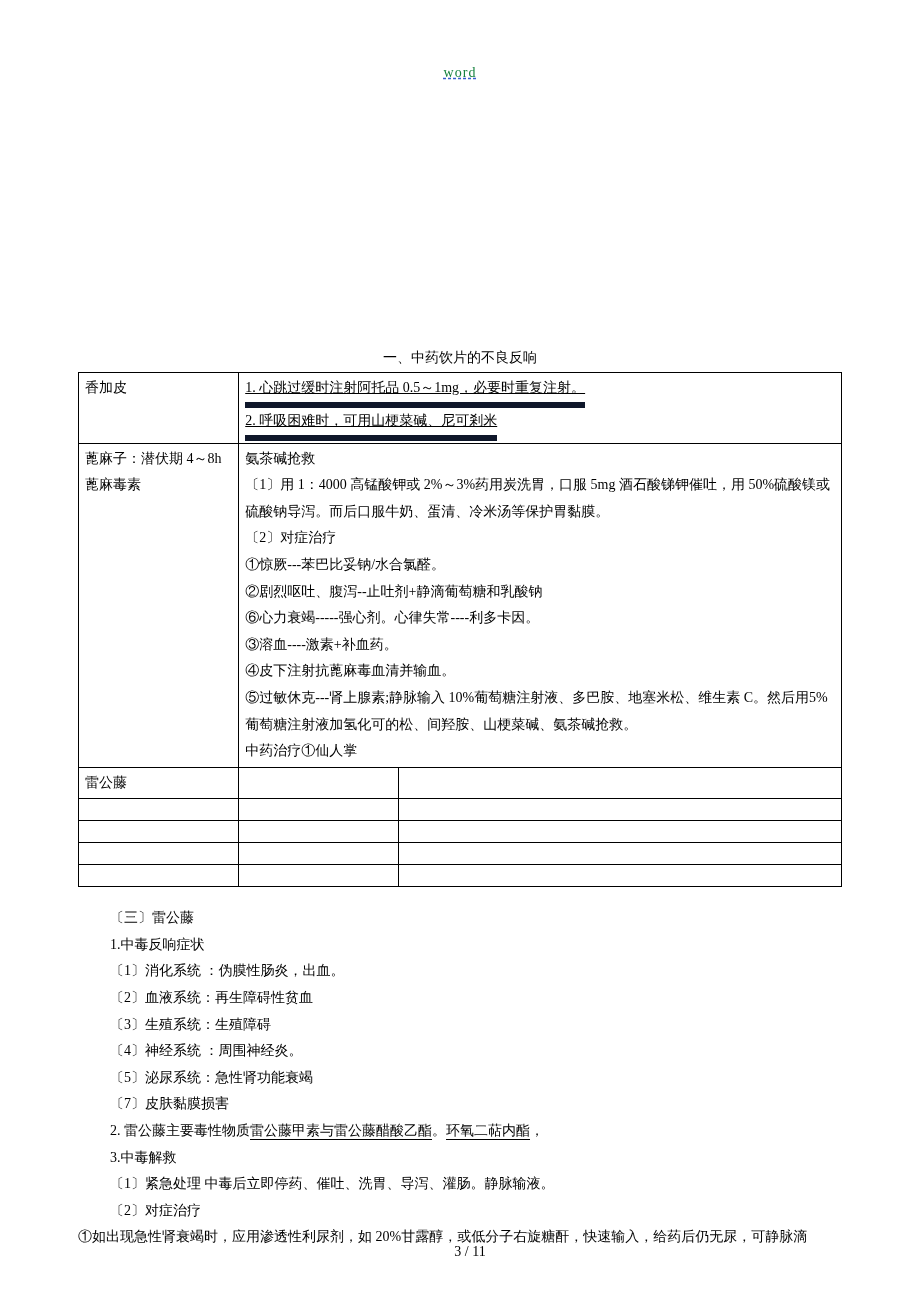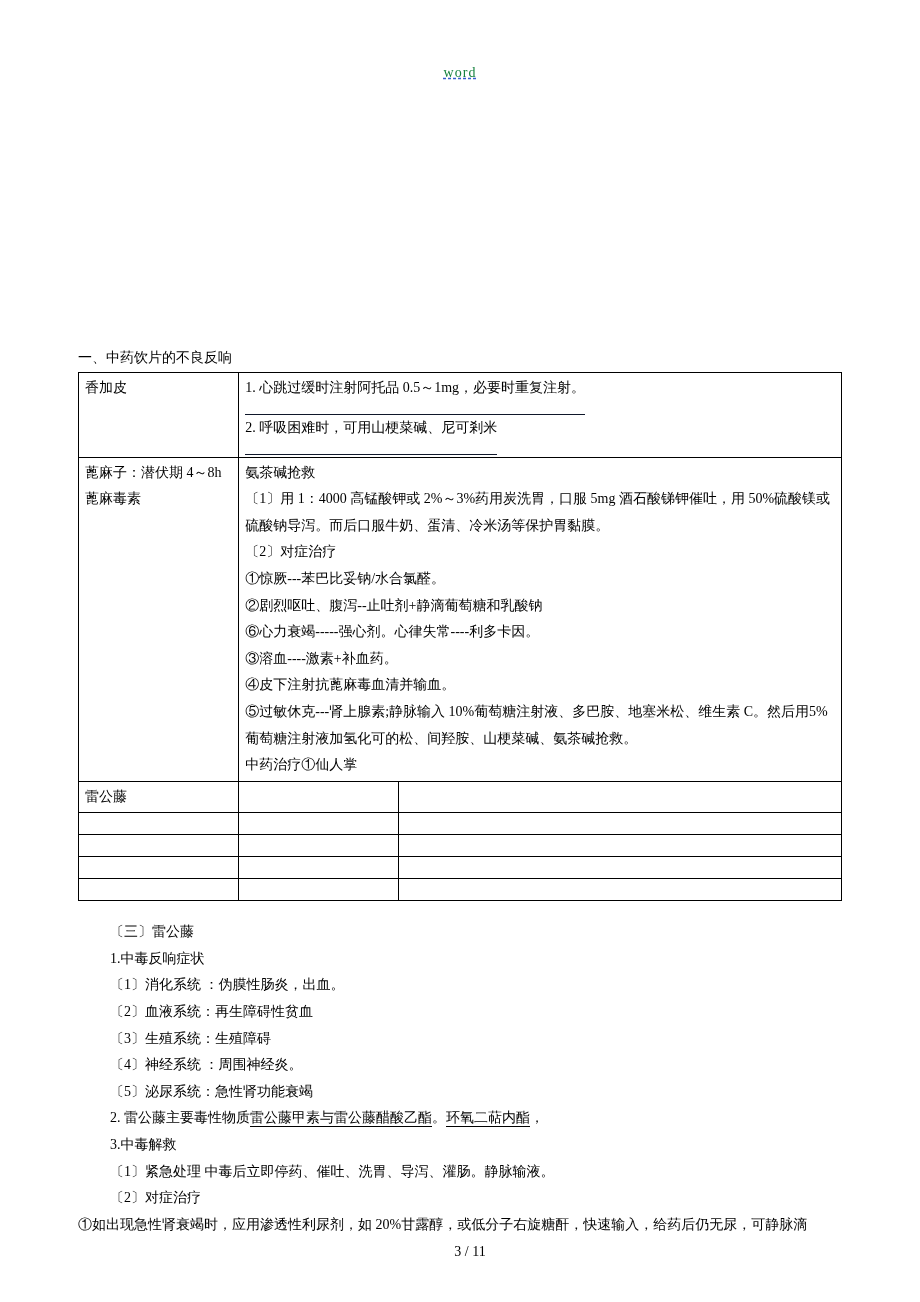--- a/index.html
+++ b/index.html
@@ -22,37 +22,39 @@
     }
     .header-word span {
       color: #15803d;
       text-decoration: underline;
       text-decoration-style: dashed;
       text-decoration-color: #3a5fcd;
       letter-spacing: 1px;
     }
     .section-title {
       margin-bottom: 2px;
+      text-align: center;
     }
     table.main {
       width: 100%;
       border-collapse: collapse;
       margin-bottom: 18px;
     }
     table.main td {
       border: 1px solid #000;
       padding: 2px 6px;
       vertical-align: top;
       line-height: 1.9;
     }
     .col-left { width: 21%; }
     .col-mid { width: 21%; }
     .underline-red {
-      border-bottom: 1px solid #0f172a;
-      padding-bottom: 12px;
+      border-bottom: 6px solid #0f172a;
+      padding-bottom: 0;
+      text-decoration: underline;
     }
     .nowrap { display: inline-block; }
     .body-text {
       padding-left: 32px;
     }
     .body-text p {
       margin: 0;
       line-height: 1.9;
       text-indent: 0;
     }
@@ -137,20 +139,21 @@
     </table>
 
   <div class="body-text">
     <p>〔三〕雷公藤</p>
     <p>1.中毒反响症状</p>
     <p>〔1〕消化系统 ：伪膜性肠炎，出血。</p>
     <p>〔2〕血液系统：再生障碍性贫血</p>
     <p>〔3〕生殖系统：生殖障碍</p>
     <p>〔4〕神经系统 ：周围神经炎。</p>
     <p>〔5〕泌尿系统：急性肾功能衰竭</p>
+    <p>〔7〕皮肤黏膜损害</p>
     <p>
       <span>2. 雷公藤主要毒性物质</span><span class="ul-dark">雷公藤甲素与雷公藤醋酸乙酯</span><span>。</span><span class="ul-dark">环氧二萜内酯</span><span>，</span>
     </p>
     <p>3.中毒解救</p>
     <p>〔1〕紧急处理 中毒后立即停药、催吐、洗胃、导泻、灌肠。静脉输液。</p>
     <p>〔2〕对症治疗</p>
     <p style="margin-left:-32px">①如出现急性肾衰竭时，应用渗透性利尿剂，如 20%甘露醇，或低分子右旋糖酐，快速输入，给药后仍无尿，可静脉滴</p>
   </div>
 </div>
 

